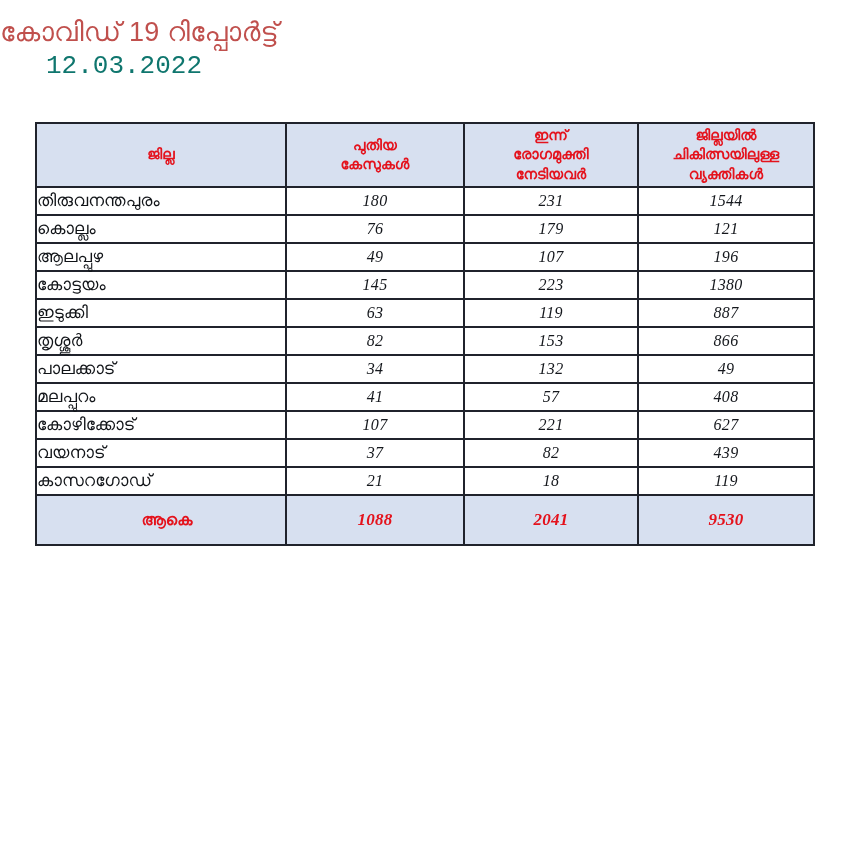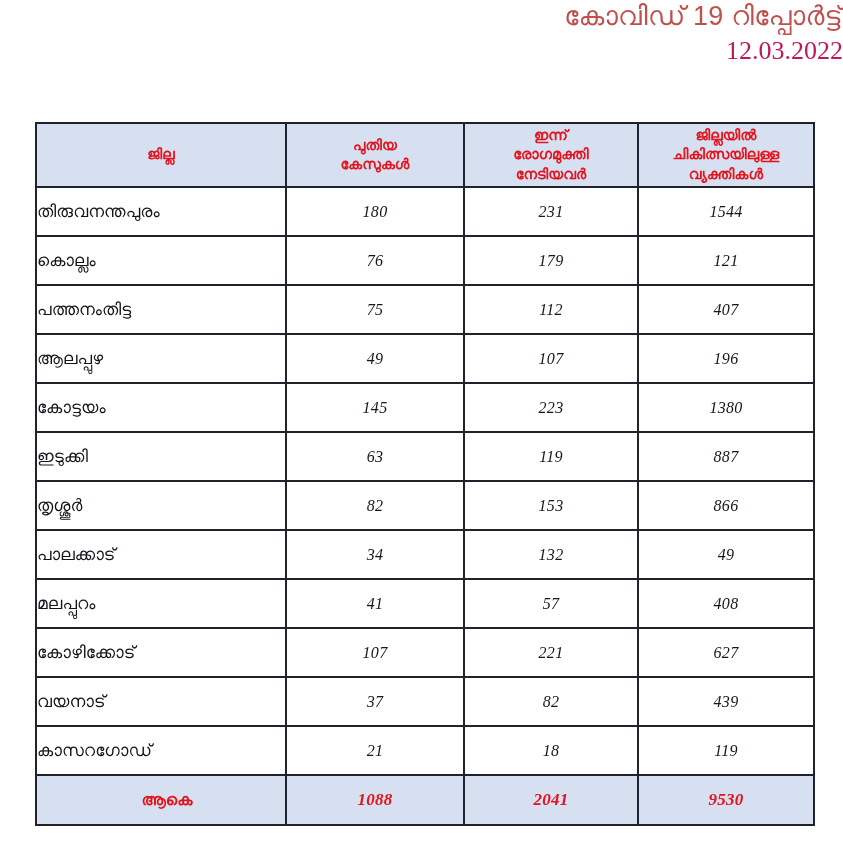--- a/index.html
+++ b/index.html
@@ -18,37 +18,39 @@
   .page {
     position: relative;
     width: 843px;
     height: 868px;
     box-sizing: border-box;
   }
 
   
   .title-block {
     width: 100%;
-    text-align: right;
+    padding-top: 16px;
+    text-align: left;
   }
   .report-title {
     color: #c0504d;
     font-size: 27px;
     font-weight: 400;
     line-height: 1.24;
     letter-spacing: 0.2px;
     font-family: "Liberation Sans", "DejaVu Sans", sans-serif;
   }
   .report-date {
-    color: #be185d;
+    color: #0f766e;
     font-size: 26px;
     font-weight: 400;
     line-height: 1.22;
     margin-top: 2px;
-    font-family: Liberation Serif, serif;
+    font-family: Liberation Mono, monospace;
+    margin-left: 46px;
   }
 
   
   .table-wrap {
     position: absolute;
     left: 35px;
     top: 122px;
     width: 778px;
   }
   table.report-table {
@@ -76,21 +78,21 @@
     color: #e4121c;
     font-size: 14.5px;
     font-weight: bold;
     text-align: center;
     line-height: 1.32;
     letter-spacing: 0.1px;
   }
   thead th .hline { display: block; }
 
   
-  tbody tr { height: 49px; }
+  tbody tr { height: 28px; }
   td.district {
     text-align: left;
     padding-left: 15px;
     color: #111418;
     font-size: 17px;
     font-weight: 400;
     letter-spacing: 0.1px;
   }
   td.num {
     text-align: center;
@@ -166,26 +168,20 @@
           <td class="num">231</td>
           <td class="num">1544</td>
         </tr>
         <tr>
           <td class="district">കൊല്ലം</td>
           <td class="num">76</td>
           <td class="num">179</td>
           <td class="num">121</td>
         </tr>
         <tr>
-          <td class="district">പത്തനംതിട്ട</td>
-          <td class="num">75</td>
-          <td class="num">112</td>
-          <td class="num">407</td>
-        </tr>
-        <tr>
           <td class="district">ആലപ്പുഴ</td>
           <td class="num">49</td>
           <td class="num">107</td>
           <td class="num">196</td>
         </tr>
         <tr>
           <td class="district">കോട്ടയം</td>
           <td class="num">145</td>
           <td class="num">223</td>
           <td class="num">1380</td>

